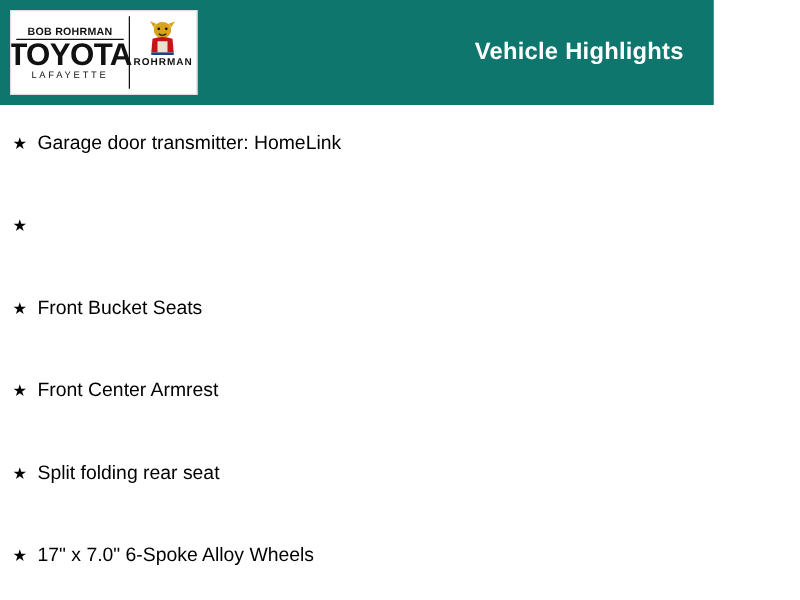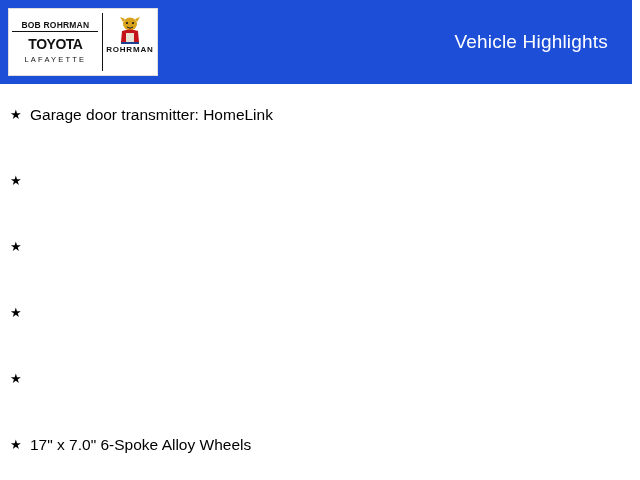--- a/index.html
+++ b/index.html
@@ -16,23 +16,23 @@
   .page {
     width: 640px;
     height: 480px;
     position: relative;
     background: #ffffff;
     box-sizing: border-box;
   }
   
   .header {
     position: relative;
-    width: 632px;
+    width: 571px;
     height: 84px;
-    background: #1d4ed8;
+    background: #0f766e;
     display: flex;
     align-items: center;
   }
   .logo-box {
     margin-left: 8px;
     width: 150px;
     height: 68px;
     background: #ffffff;
     border: 1px solid #dedede;
     box-sizing: border-box;
@@ -58,21 +58,21 @@
     line-height: 10px;
     white-space: nowrap;
   }
   .logo-rule {
     width: 86px;
     height: 1px;
     background: #111111;
     margin: 1px 0 1px 0;
   }
   .logo-toyota {
-    font-size: 14px;
+    font-size: 25px;
     font-weight: bold;
     letter-spacing: -0.5px;
     color: #111111;
     line-height: 22px;
     white-space: nowrap;
     text-align: right;
   }
   .logo-city {
     font-size: 7.5px;
     letter-spacing: 2.2px;
@@ -111,21 +111,21 @@
     line-height: 10px;
     white-space: nowrap;
   }
   .header-title {
     position: absolute;
     right: 24px;
     top: 50%;
     transform: translateY(-50%);
     color: #ffffff;
     font-size: 19px;
-    font-weight: normal;
+    font-weight: bold;
     letter-spacing: 0.2px;
     white-space: nowrap;
   }
   
   .highlights {
     list-style: none;
     margin: 0;
     padding: 20px 0 0 0;
   }
   .highlight-item {
@@ -188,26 +188,29 @@
   <ul class="highlights">
     <li class="highlight-item">
       <span class="bullet">★</span>
       <span class="highlight-text">Garage door transmitter: HomeLink</span>
     </li>
     <li class="highlight-item">
       <span class="bullet">★</span>
     </li>
     <li class="highlight-item">
       <span class="bullet">★</span>
-    </li>
-    <li class="highlight-item">
-      <span class="bullet">★</span>
-    </li>
-    <li class="highlight-item">
-      <span class="bullet">★</span>
+      <span class="highlight-text">Front Bucket Seats</span>
+    </li>
+    <li class="highlight-item">
+      <span class="bullet">★</span>
+      <span class="highlight-text">Front Center Armrest</span>
+    </li>
+    <li class="highlight-item">
+      <span class="bullet">★</span>
+      <span class="highlight-text">Split folding rear seat</span>
     </li>
     <li class="highlight-item">
       <span class="bullet">★</span>
       <span class="highlight-text">17" x 7.0" 6-Spoke Alloy Wheels</span>
     </li>
   </ul>
 
 </div>
 
 </body></html>

